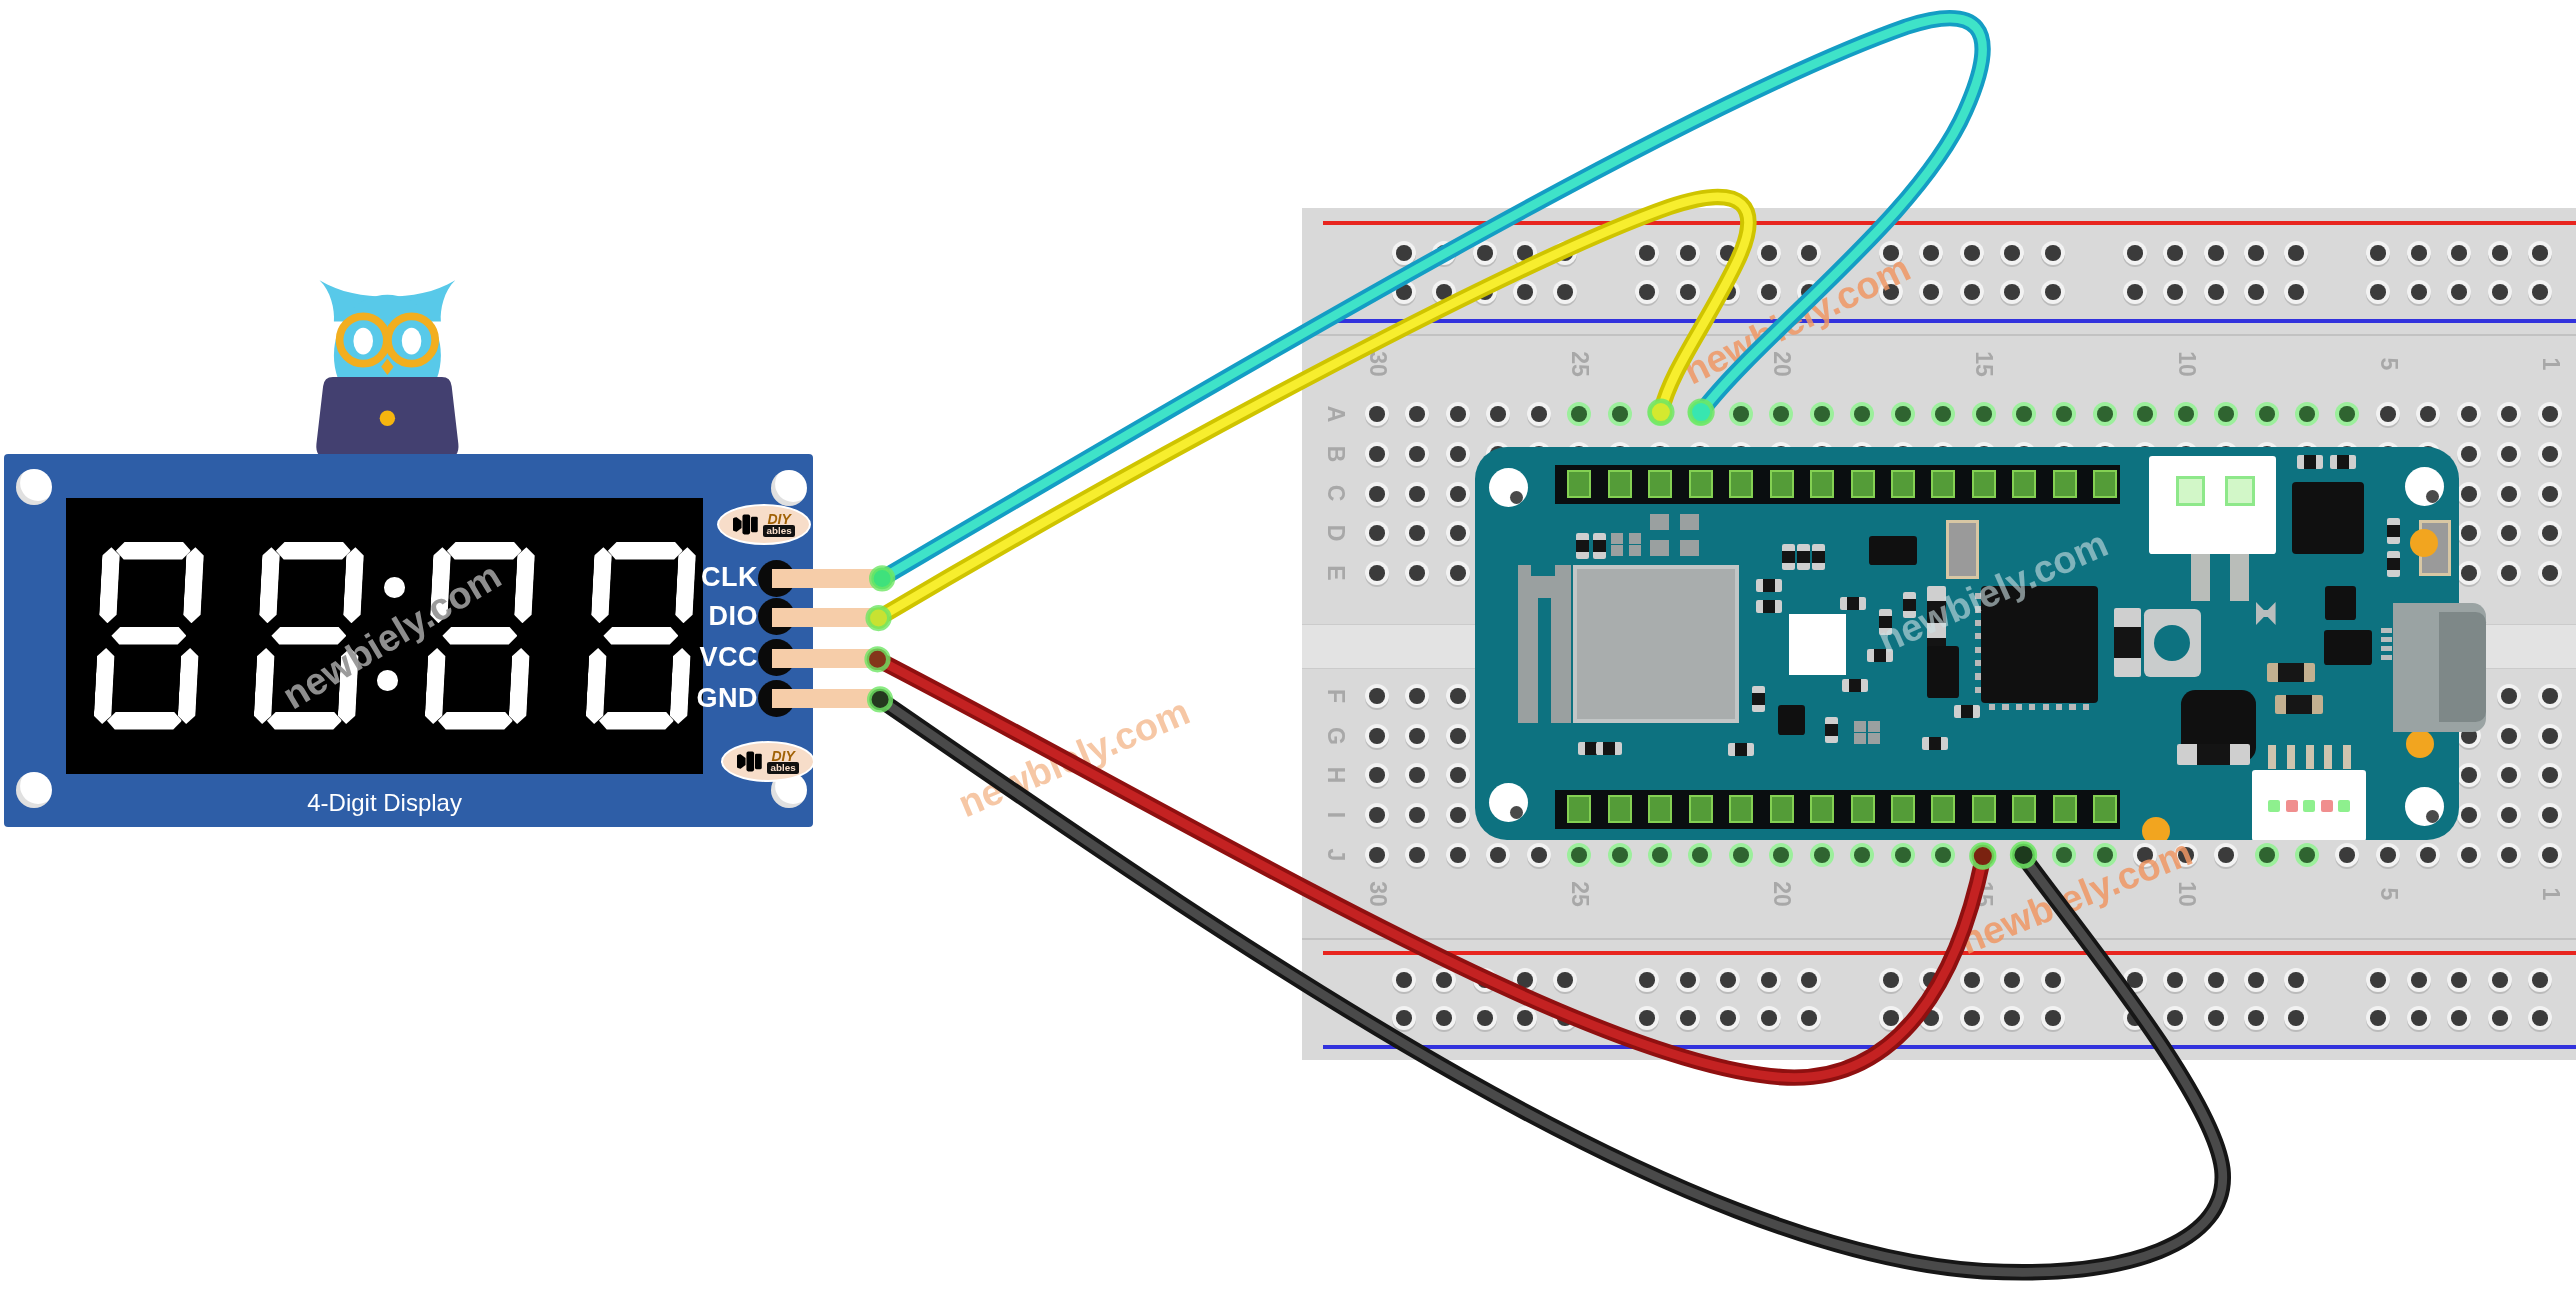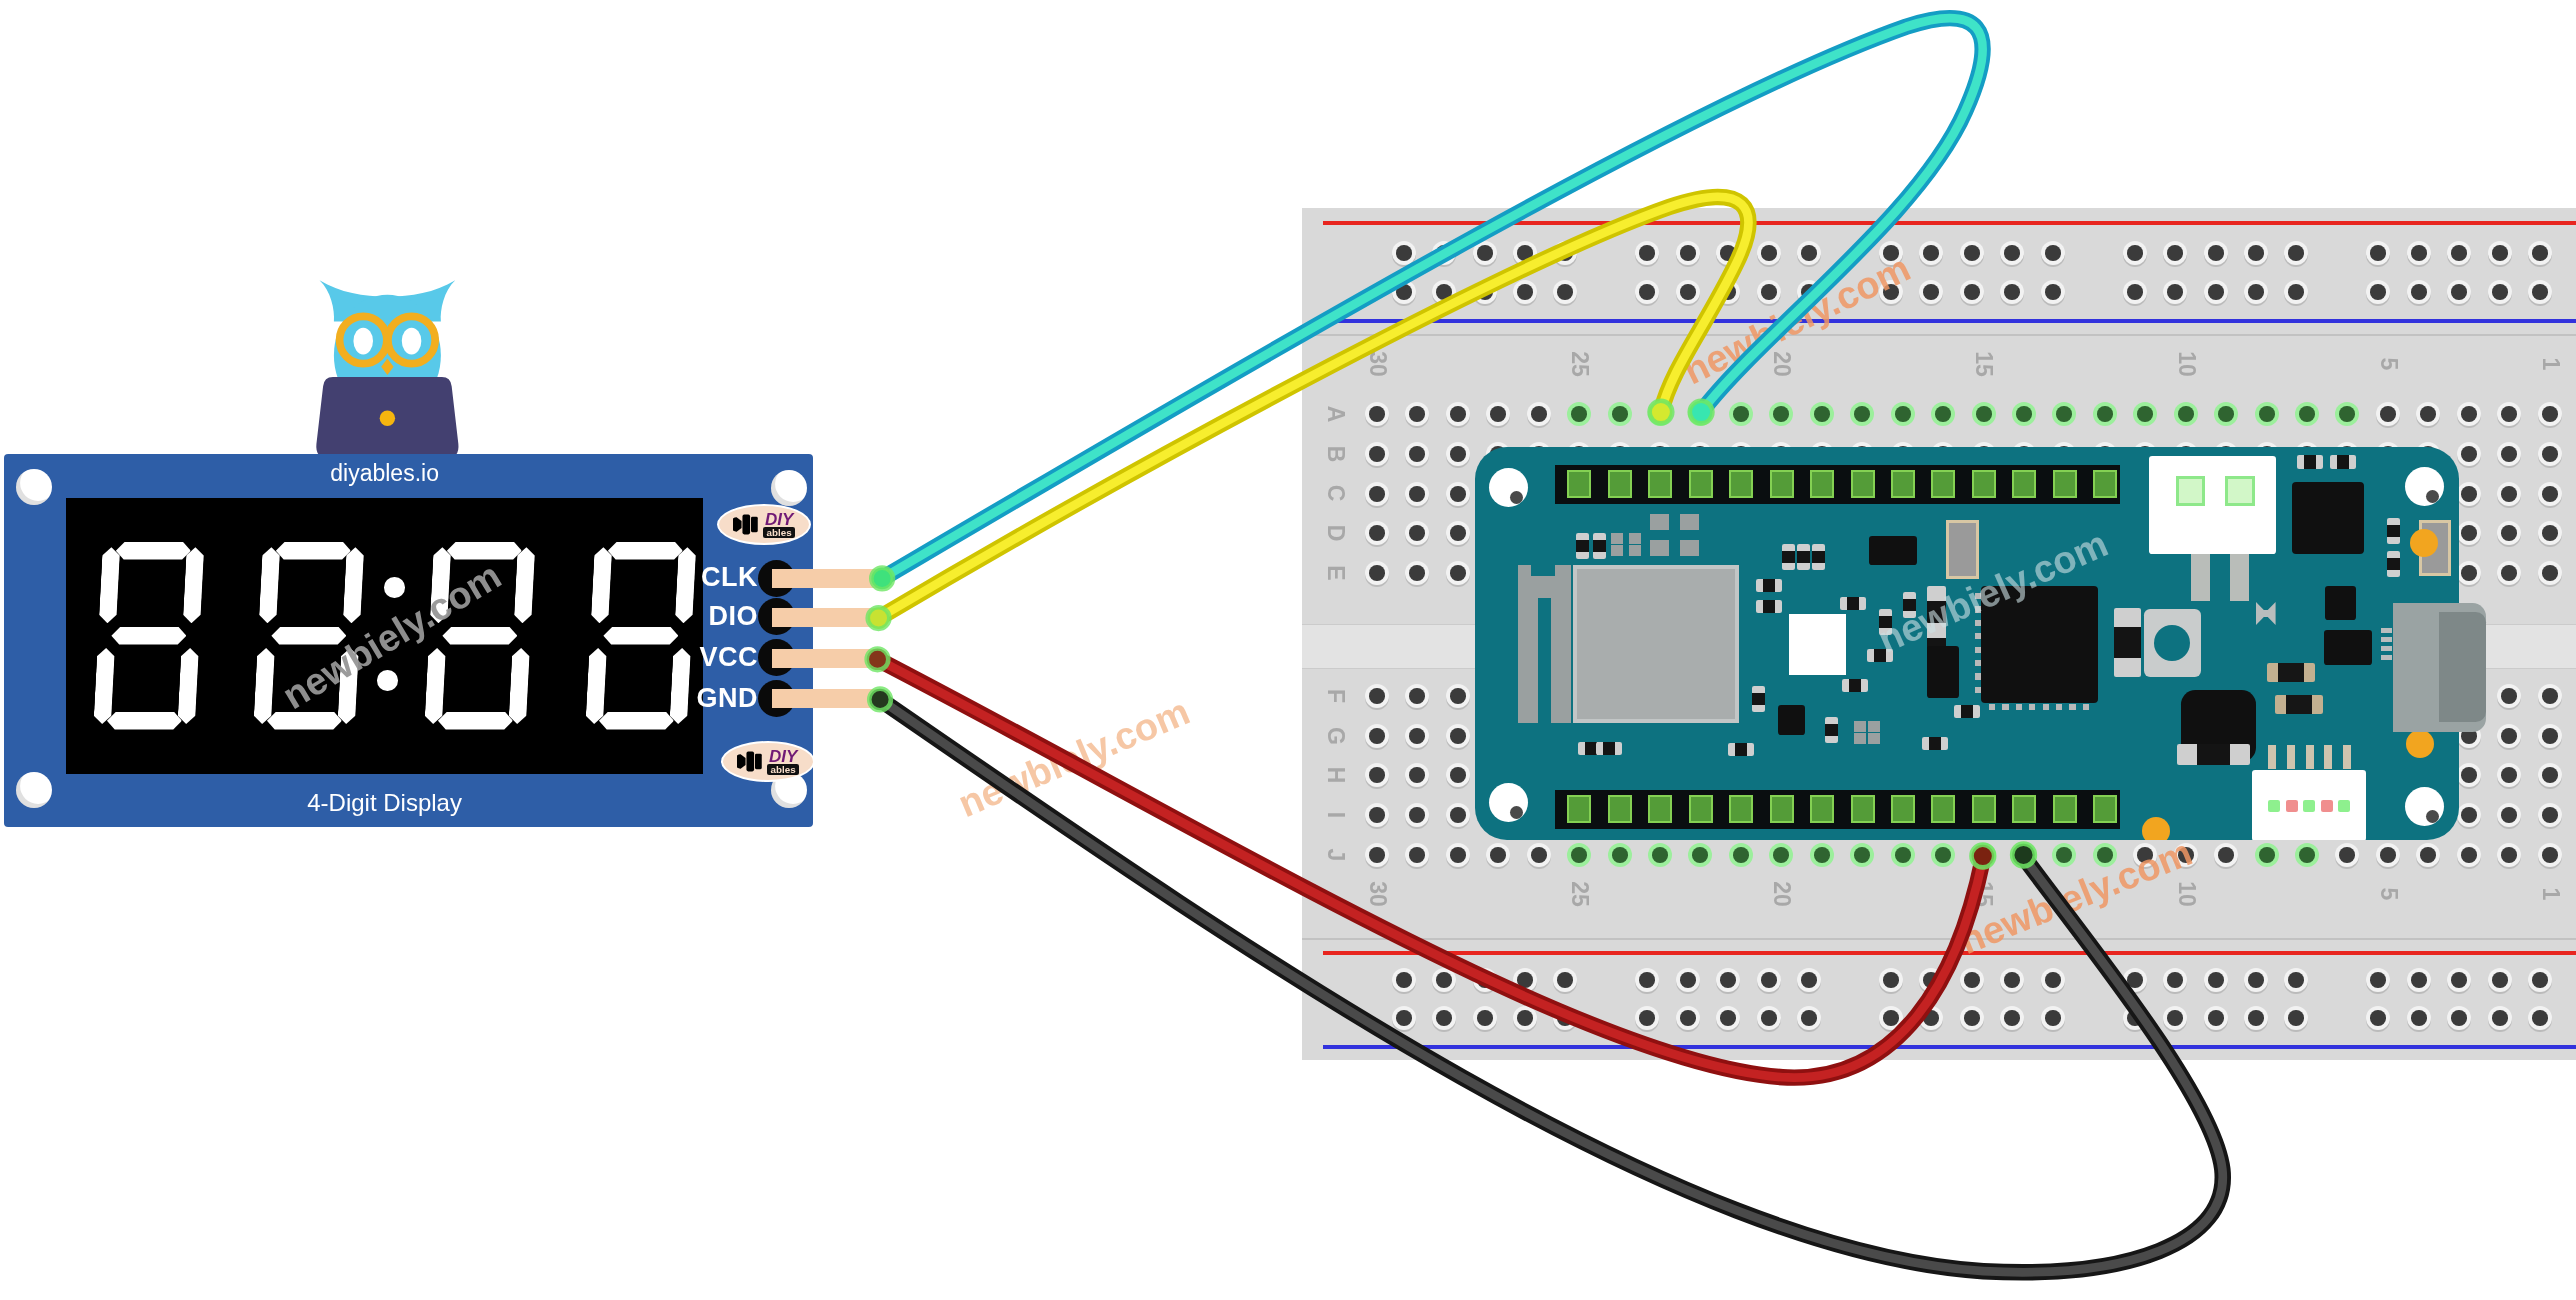--- a/index.html
+++ b/index.html
@@ -82,21 +82,21 @@
   .screw{position:absolute;width:36px;height:36px;border-radius:50%;background:#fff;
     box-shadow:inset 4.1px -4.1px 0 rgba(0,0,0,.12);}
   .pin-pad{position:absolute;width:37px;height:37px;border-radius:50%;background:#0a0a0a;}
   .pin-stub{position:absolute;left:768px;width:114px;height:18.5px;background:var(--stub);
     border-radius:0 9.3px 9.3px 0;}
   .pin-label{position:absolute;left:592px;width:162px;text-align:right;color:#fff;
     font-size:27px;font-weight:700;letter-spacing:0.5px;}
   .diy-badge{position:absolute;width:94px;height:41px;border-radius:50%;background:#f7ddc9;
     border:2.6px solid #fff;display:flex;align-items:center;justify-content:center;gap:3.1px;box-sizing:border-box;}
   .diy-col{display:flex;flex-direction:column;align-items:center;line-height:1;}
-  .diy-top{font-size:17px;font-weight:bold;color:#701a75;font-style:italic;text-align:right;}
+  .diy-top{font-size:14px;font-weight:bold;color:#a16207;font-style:italic;text-align:right;}
   .diy-bottom{font-size:9.8px;font-weight:bold;color:#f7ddc9;background:#111;
     padding:1px 3.6px;border-radius:2.1px;margin-top:-1px;}
 
   
   #wires{position:absolute;left:0;top:0;pointer-events:none;}
 </style>
 </head>
 <body>
 
 <div id="canvas">
@@ -679,21 +679,20 @@
     </div>
   <div id="usb">
       <div class="inner"></div>
     </div>
 
   <div id="wm-arduino-slot">
       <div class="wm" style="left: 1993px; top: 592px; --rot: -24deg; color: rgba(205, 225, 228, 0.6);">newbiely.com</div>
     </div>
 
   <div id="module">
-    <div id="module-title">diyables.io</div>
     <div id="screen">
       <div id="digits">
           <div class="digit" style="left: 32px; top: 44px;">
             <div class="seg seg-h" style="top: 0px;"></div>
             <div class="seg seg-v" style="left: 84px; top: 5.2px;"></div>
             <div class="seg seg-v" style="left: 84px; top: 106px;"></div>
             <div class="seg seg-h" style="top: 170px;"></div>
             <div class="seg seg-v" style="left: 0px; top: 106px;"></div>
             <div class="seg seg-v" style="left: 0px; top: 5.2px;"></div>
             <div class="seg seg-h" style="top: 85px;"></div>

